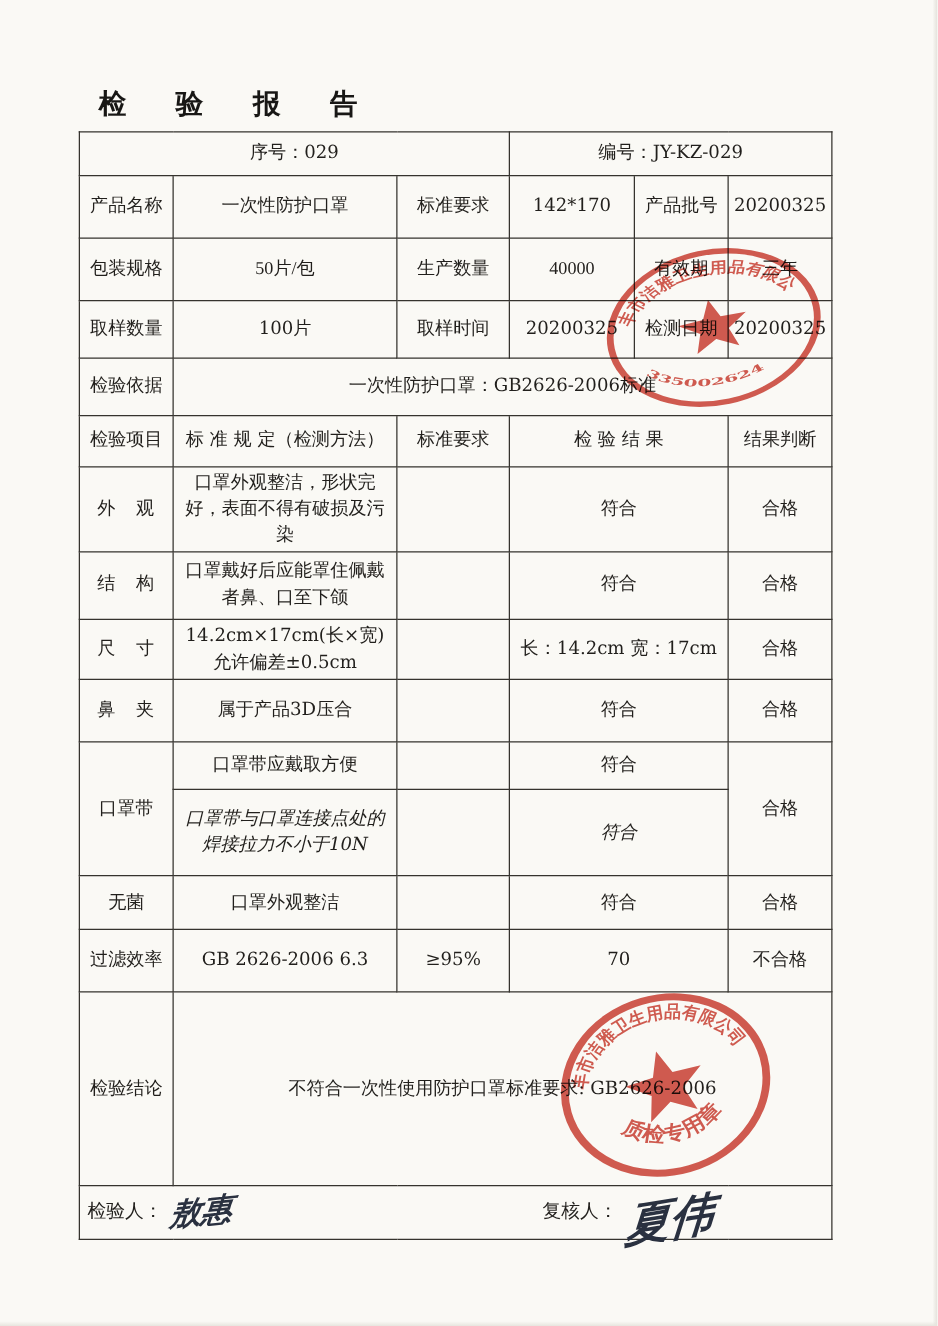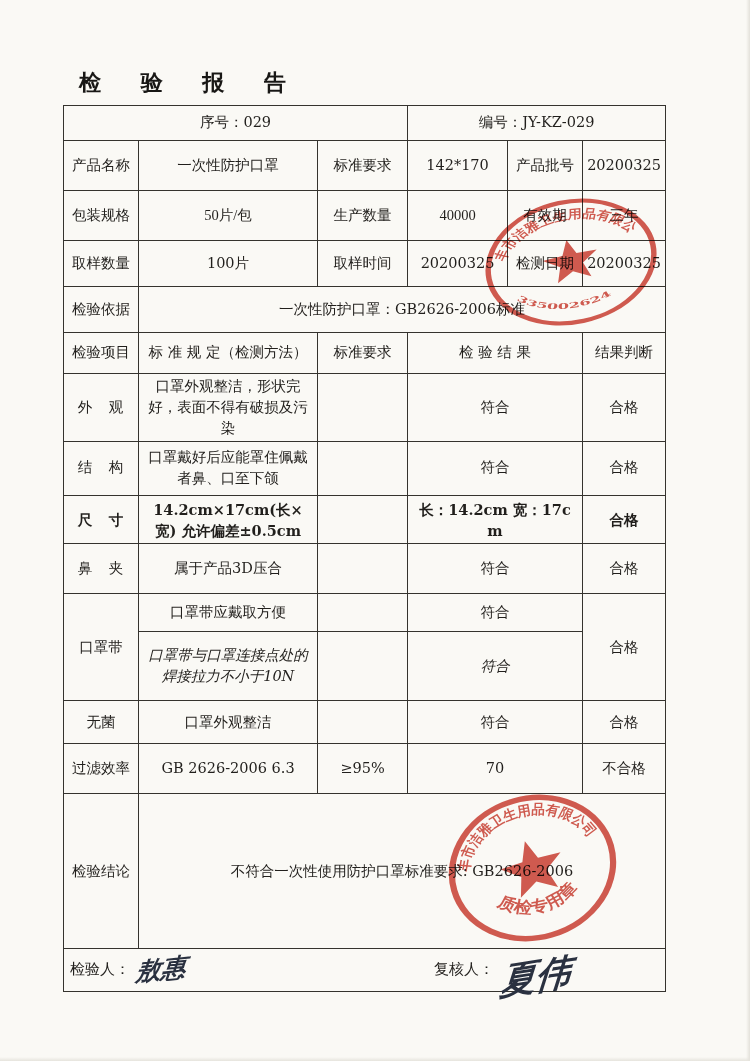--- a/index.html
+++ b/index.html
@@ -28,21 +28,21 @@
     border:1.6px solid #35332e;
     text-align:center;vertical-align:middle;
     font-size:14.5px;line-height:1.45;padding:2px 4px;
     word-break:break-all;
   }
   td.l{text-align:left;padding-left:9px;}
   .std{font-size:13.8px;}
   .nm{letter-spacing:1px;}
   .r1{height:35px;} .r2{height:50px;} .r3{height:50px;font-family:Liberation Serif, serif;} .r4{height:46px;}
   .r5{height:46px;} .r6{height:41px;} .r7{height:65px;} .r8{height:54px;font-family:Liberation Mono, monospace;}
-  .r9{height:48px;font-weight:bold;} .r10{height:50px;} .r11a{height:38px;} .r11b{height:69px;font-style:italic;}
+  .r9{height:48px;} .r10{height:50px;} .r11a{height:38px;} .r11b{height:69px;font-style:italic;}
   .r12{height:43px;} .r13{height:50px;} .r14{height:155px;} .r15{height:43px;}
 
   .sigrow{position:relative;height:100%;}
   .siggroup{position:absolute;top:50%;transform:translateY(-50%);
     display:flex;align-items:center;white-space:nowrap;}
   .siggroup.inspector{left:6px;}
   .siggroup.reviewer{left:370px;}
   .siglabel{font-size:15px;}
   .sig{
     font-weight:700;color:#2a3140;font-size:25px;line-height:0.9;

